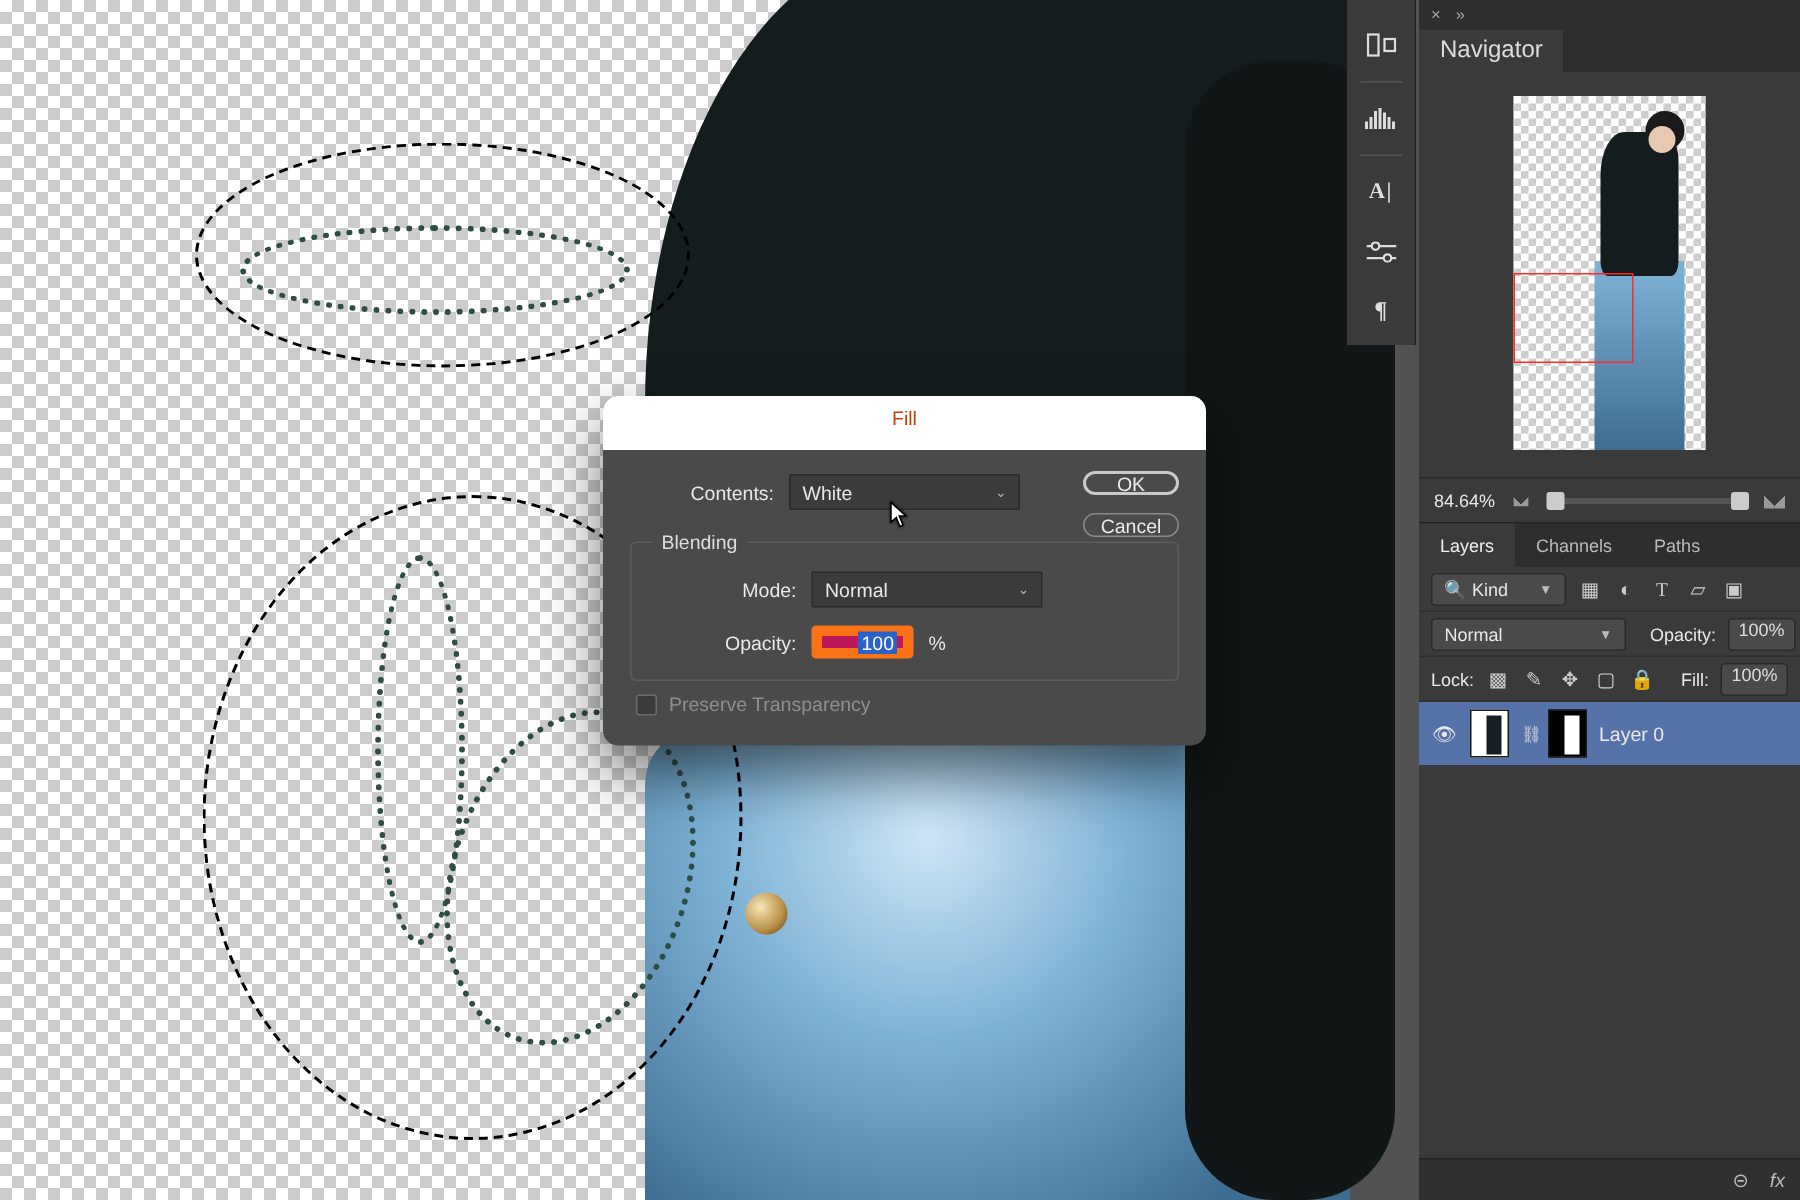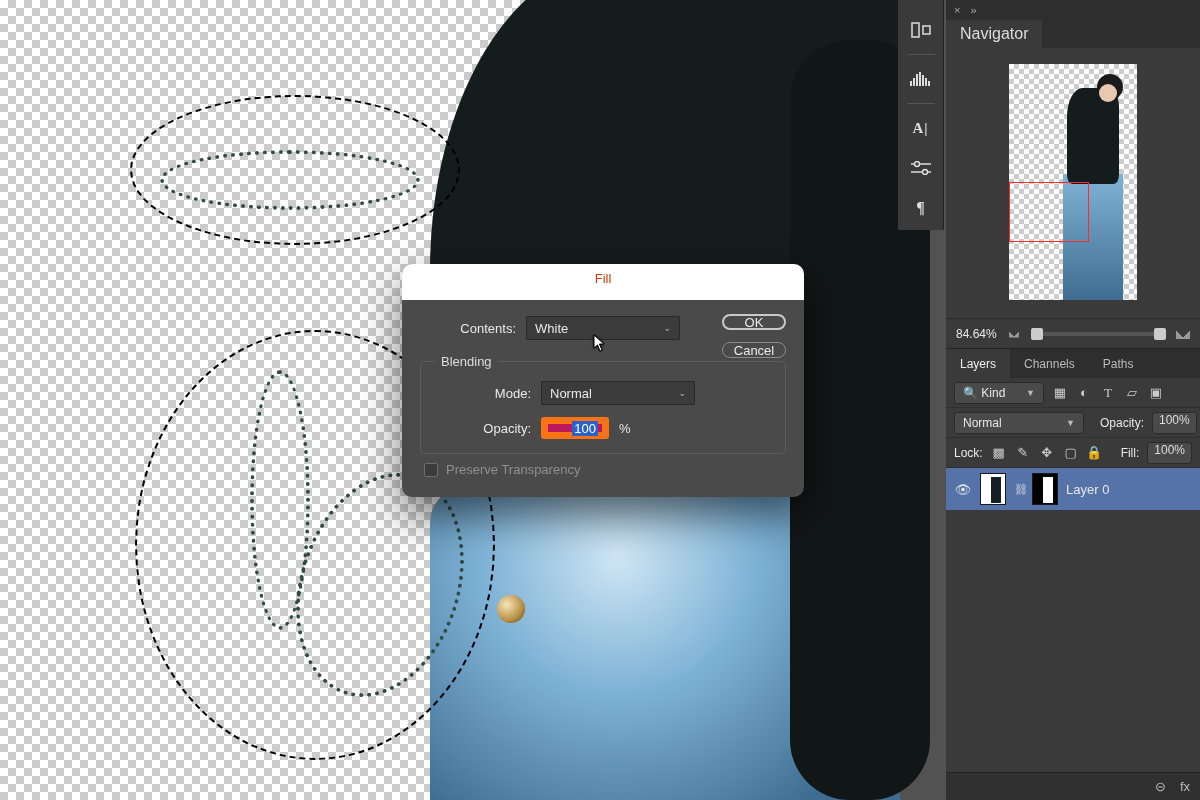--- a/index.html
+++ b/index.html
@@ -232,21 +232,21 @@
     <div class="thumb-sm mask">
         <div class="s"></div>
       </div>
     <span>Layer 0</span>
   </div>
 
   <div id="layers-fill"></div>
 
   <div id="layers-foot">
     <span>⊝</span>
-    <span style="">fx</span>
+    <span style="font-style:italic">fx</span>
   </div>
 </div>
 
 <div id="dialog">
   <div id="dlg-title">Fill</div>
   <div id="dlg-body">
     <div id="dlg-btns">
       <div class="dbtn primary">OK</div>
       <div class="dbtn">Cancel</div>
     </div>

